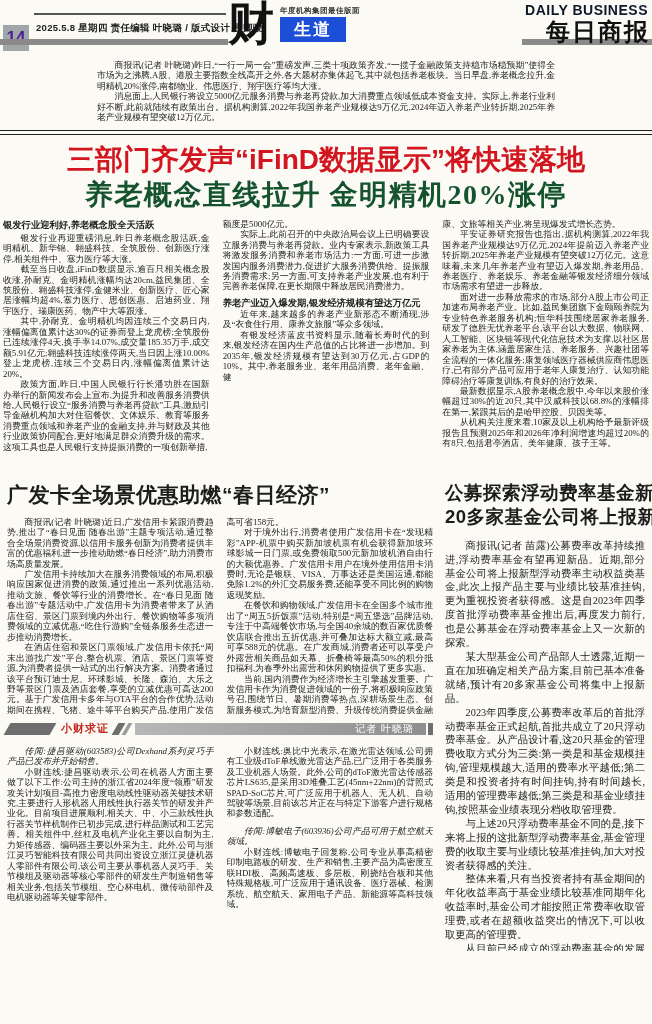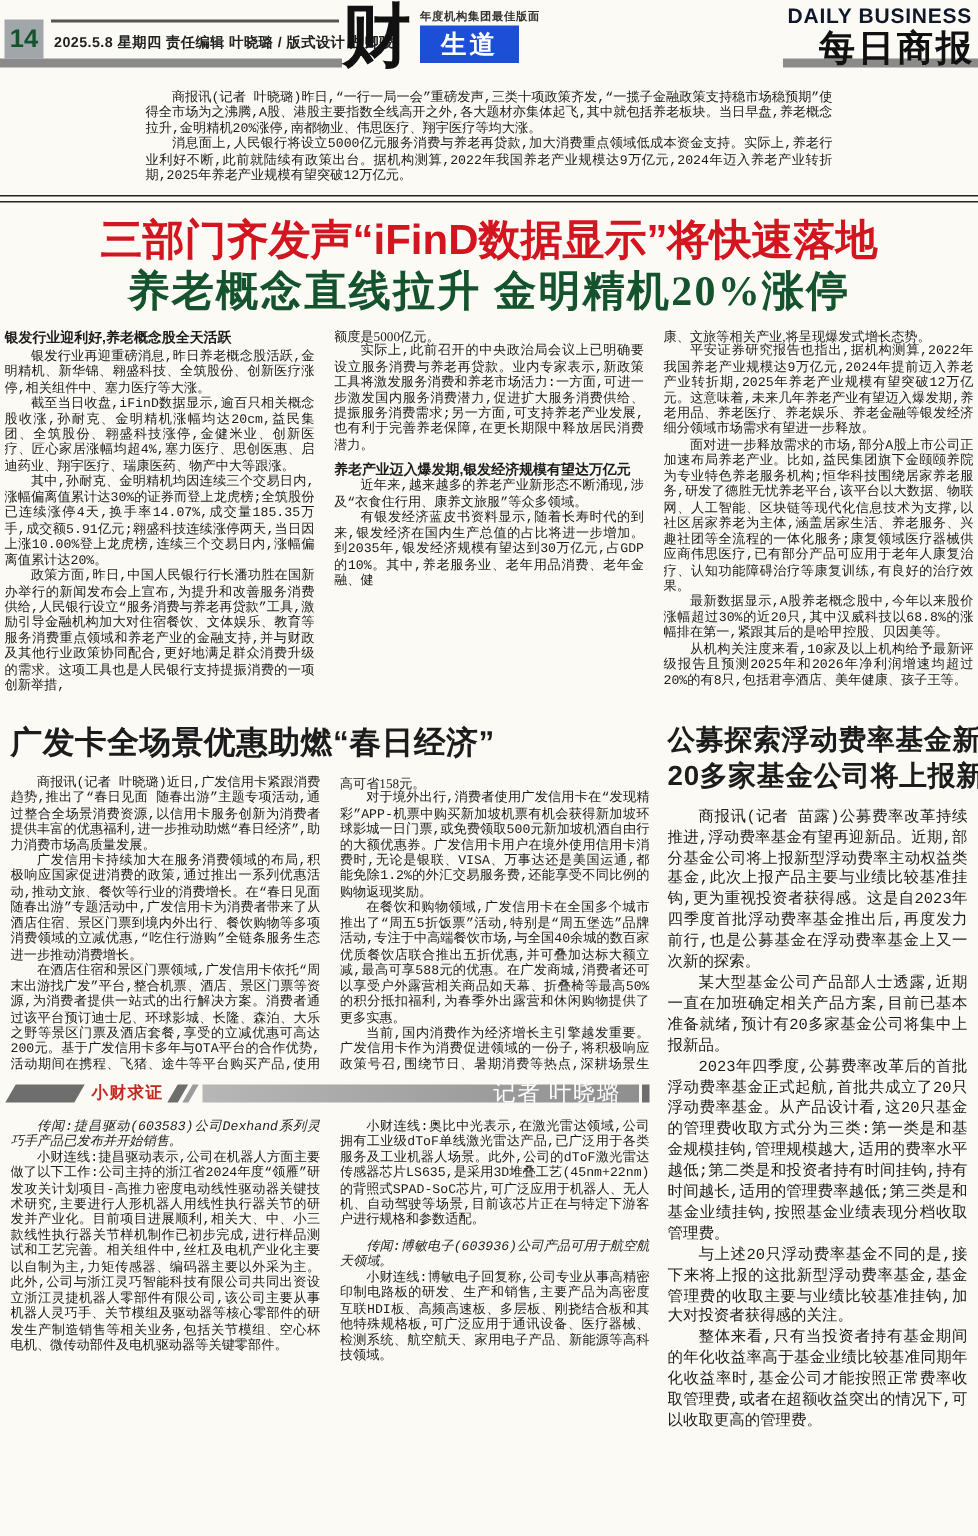--- a/index.html
+++ b/index.html
@@ -3,22 +3,22 @@
 <meta charset="utf-8">
 <style>
   html,body{margin:0;padding:0;background:#e8e8e8;}
   .page{
     position:relative;width:652px;height:1024px;background:#fbfaf5;
     font-family:"Liberation Serif","DejaVu Serif",serif;color:#1c1c1c;
     overflow:hidden;margin:0 auto;
   }
   
   .hdr{position:relative;height:50px;}
-  .pgnum{position:absolute;left:3px;top:13px;width:26px;height:26px;background:#a0a6aa;
-    color:#14532d;font-family:"Liberation Sans",sans-serif;font-size:17px;font-weight:bold;
+  .pgnum{position:absolute;left:3px;top:25px;width:26px;height:26px;background:#a0a6aa;
+    color:#4c1d95;font-family:"Liberation Sans",sans-serif;font-size:17px;font-weight:bold;
     display:flex;align-items:center;justify-content:center;}
   .hdr-thinline{position:absolute;left:34px;top:13px;width:192px;height:2px;background:#555;}
   .dateline{position:absolute;left:36px;top:22px;width:230px;font-family:"Liberation Sans",sans-serif;
     font-size:9.5px;font-weight:bold;color:#222;letter-spacing:.3px;white-space:nowrap;}
   .hdr-bar-l{position:absolute;left:0;top:39px;width:228px;height:6px;background:#8a8a8a;}
   .hdr-bar-r{position:absolute;left:522px;top:39px;width:130px;height:6px;background:#8a8a8a;}
   .masthead{position:absolute;left:228px;top:2px;width:180px;height:46px;}
   .cai{position:absolute;left:0;top:-2px;font-size:46px;font-weight:900;
     font-family:"Liberation Serif",serif;color:#111;line-height:48px;}
   .tagline{position:absolute;left:52px;top:4px;font-size:7.5px;font-weight:bold;color:#333;
@@ -36,21 +36,21 @@
   .rule-double{margin-top:7px;border-top:1.5px solid #222;border-bottom:1.5px solid #222;height:3px;}
   
   .headline{margin:8px 4px 0 4px;text-align:center;font-family:"Liberation Sans",sans-serif;
     font-size:28px;font-weight:900;letter-spacing:0px;line-height:34px;white-space:nowrap;}
   .subheadline{margin:4px 0 0 0;text-align:center;font-size:28px;font-weight:600;color:#14532d;
     letter-spacing:1.5px;line-height:28px;font-family:"Liberation Serif",serif;}
   .cols3{display:flex;gap:13px;padding:0 3px;margin-top:10px;height:250px;overflow:hidden;}
   .cols3 .col{flex:1;overflow:hidden;}
   .bodytext{font-size:8.8px;line-height:10.45px;text-align:justify;}
   .bodytext p{margin:0;}
-  .para.p,.para.rumor,.para.reply{text-indent:2em;font-family:Liberation Mono, monospace;}
+  .para.p,.para.rumor,.para.reply{text-indent:2em;}
   .para.cont{text-indent:0;}
   .para.lead,.para.sub{font-weight:bold;font-family:"Liberation Sans",sans-serif;
     font-size:9.3px;text-indent:0;line-height:12px;}
   .para.sub{margin-top:5px;}
   .para.lead{margin-bottom:2px;}
   .para.rumor{font-style:italic;color:#222;margin-top:7px;}
   .para.rumor:first-child{margin-top:0;}
   
   .mid{display:flex;gap:12px;padding:0 7px;margin-top:10px;align-items:flex-start;}
   .zone-left{width:428px;}
@@ -62,21 +62,21 @@
   
   .banner{display:flex;align-items:center;height:14px;margin:8px 0 10px 0;}
   .pg{display:inline-block;height:12px;background:#6e6e6e;transform:skewX(-30deg);}
   .pg.big{width:46px;margin-right:8px;}
   .pg.s1{width:7px;margin-left:6px;}
   .pg.s2{width:4px;margin-left:3px;background:#9c9c9c;}
   .verify-title{font-family:"Liberation Sans",sans-serif;font-size:11px;font-weight:900;
     color:#c2281e;letter-spacing:1px;white-space:nowrap;}
   .byline-bar{flex:1;margin-left:6px;height:12px;background:linear-gradient(to right,#b7b7b7,#8f8f8f);
     display:flex;align-items:center;justify-content:flex-end;}
-  .byline-bar span{color:#fff;font-size:15px;font-family:"Liberation Sans",sans-serif;
+  .byline-bar span{color:#fff;font-size:10px;font-family:"Liberation Sans",sans-serif;
     padding-right:12px;letter-spacing:1px;}
   .byline-endcap{width:5px;height:12px;background:#6e6e6e;margin-left:2px;}
   .verify-cols{height:192px;}
   
   .story3-hl{margin:2px 0 10px 0;font-family:"Liberation Sans",sans-serif;font-size:18.5px;
     font-weight:900;line-height:24px;letter-spacing:.5px;white-space:nowrap;}
   .story3-body{font-size:10.3px;line-height:13.9px;text-align:justify;height:412px;overflow:hidden;}
   .story3-body p{margin:0;}
 </style>
 </head>

